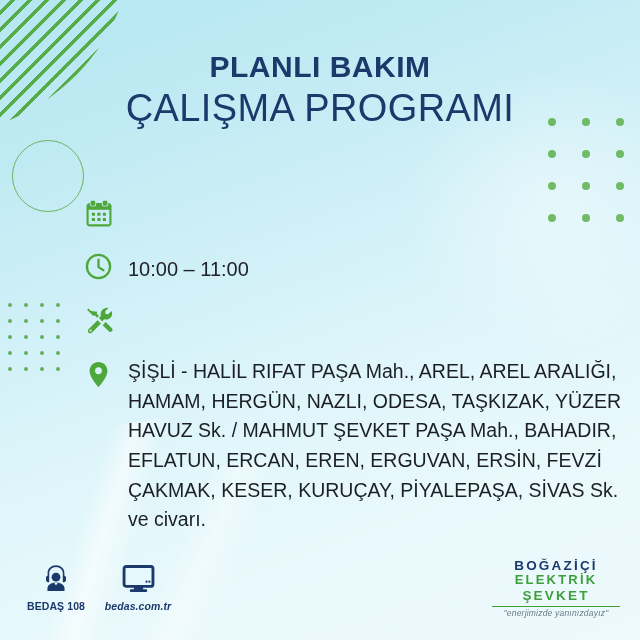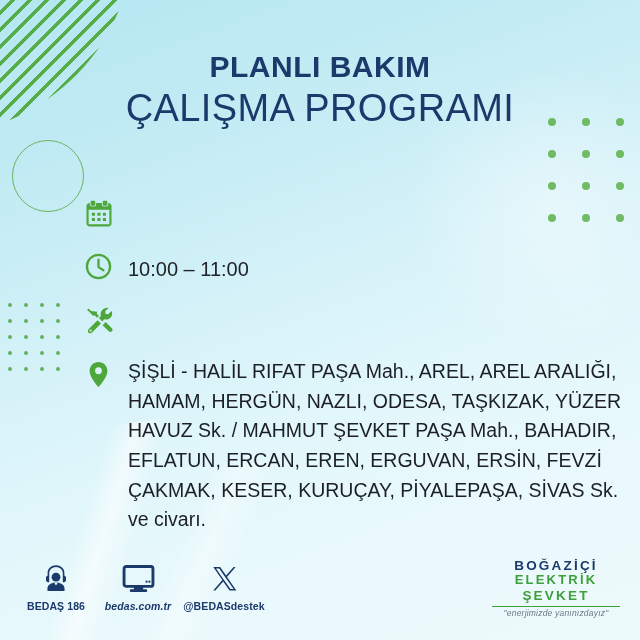--- a/index.html
+++ b/index.html
@@ -206,44 +206,36 @@
 
     <div class="fitem" id="f-call">
       <div class="glyph">
         <svg width="32" height="32" viewBox="0 0 24 24" aria-hidden="true">
           <path fill="#1b3a6b" d="M12 2.4c-3.5 0-6.3 2.5-6.3 5.6v2.3c-.7.2-1.2.8-1.2 1.6v1.6c0 .9.7 1.7 1.7 1.7h.7V8.4c0-2.6 2.3-4.7 5.1-4.7s5.1 2.1 5.1 4.7v6.8h.7c.9 0 1.7-.7 1.7-1.7v-1.6c0-.8-.5-1.4-1.2-1.6V8c0-3.1-2.8-5.6-6.3-5.6z"></path>
           <circle cx="12" cy="11.4" r="3.3" fill="#1b3a6b"></circle>
           <path fill="#1b3a6b" d="M12 15.3c-3.5 0-6.4 2-6.4 4.4v2.1h12.8v-2.1c0-2.4-2.9-4.4-6.4-4.4z"></path>
           <path fill="#e9f7fb" d="M10.6 15.6l1.4 2.1 1.4-2.1-.6-.3h-1.6z"></path>
         </svg>
       </div>
-      <div class="flabel">BEDAŞ 186</div>
+      <div class="flabel">BEDAŞ 108</div>
     </div>
 
     <div class="fitem" id="f-web">
       <div class="glyph">
         <svg width="33" height="30" viewBox="0 0 24 22" aria-hidden="true">
           <rect x="1.4" y="1.8" width="21.2" height="14.6" rx="1.6" fill="none" stroke="#1b3a6b" stroke-width="2.1"></rect>
           <rect x="8.6" y="16.8" width="6.8" height="2.2" fill="#1b3a6b"></rect>
           <rect x="5.6" y="18.6" width="12.8" height="1.9" rx=".9" fill="#1b3a6b"></rect>
           <rect x="17.2" y="12.2" width="1.4" height="1.5" fill="#1b3a6b"></rect>
           <rect x="19.3" y="12.2" width="1.4" height="1.5" fill="#1b3a6b"></rect>
         </svg>
       </div>
       <div class="flabel">bedas.com.tr</div>
     </div>
 
-    <div class="fitem" id="f-x">
-      <div class="glyph">
-        <svg width="29" height="30" viewBox="0 0 24 24" aria-hidden="true">
-          <path fill="#1b3a6b" d="M14.08 10.3L21.2 2h-1.69l-6.18 7.2L8.39 2H2.7l7.47 10.87L2.7 21.6h1.69l6.53-7.6 5.22 7.6h5.69l-7.75-11.3zm-2.31 2.69l-.76-1.08-6.02-8.61h2.6l4.86 6.95.76 1.08 6.31 9.03h-2.6l-5.15-7.37z"></path>
-        </svg>
-      </div>
-      <div class="flabel">@BEDASdestek</div>
-    </div>
 
     <div id="brand">
       <div class="bline" id="b1">BOĞAZİÇİ</div>
       <div class="bline" id="b2">ELEKTRİK</div>
       <div class="bline" id="b3">ŞEVKET</div>
       <div id="brand-rule"></div>
       <div id="b4">"enerjimizde yanınızdayız"</div>
     </div>
 
   </div>

